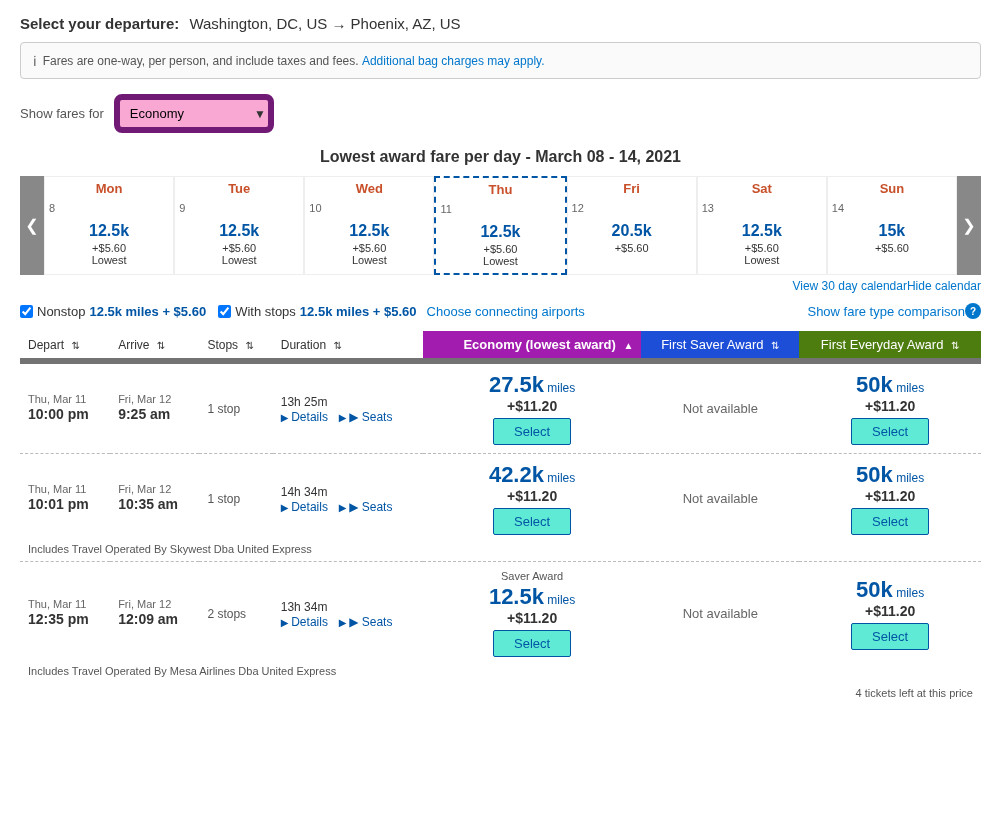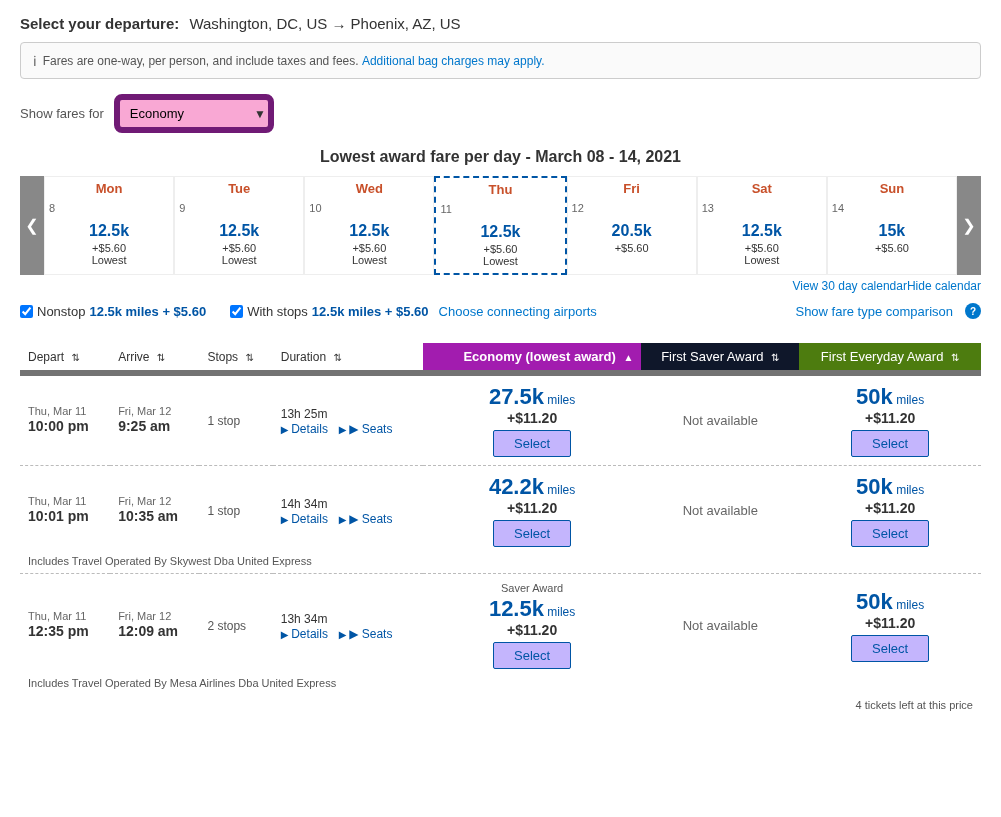--- a/index.html
+++ b/index.html
@@ -30,53 +30,53 @@
     .cal-dow { color: #c8502a; font-weight: bold; font-size: 13px; padding: 4px 0; }
     .cal-date-num { font-size: 11px; color: #666; text-align: left; padding: 2px 4px; }
     .cal-price { color: #0055a5; font-size: 16px; font-weight: bold; padding: 2px 0; }
     .cal-fee { font-size: 11px; color: #333; }
     .cal-lowest { font-size: 11px; color: #333; }
     .cal-day-inner { padding: 4px 2px 6px; }
 
     .cal-links { display: flex; justify-content: flex-end; font-size: 12px; margin: 4px 0 8px; }
     .cal-links a { color: #0077cc; text-decoration: none; cursor: pointer; }
 
-    .filter-bar { display: flex; align-items: center; margin-bottom: 24px; font-size: 13px; gap: 12px; flex-wrap: wrap; }
+    .filter-bar { display: flex; align-items: center; margin-bottom: 12px; font-size: 13px; gap: 0; flex-wrap: wrap; }
     .filter-bar .checkbox-group { display: flex; align-items: center; gap: 4px; }
     .filter-bar .fare-info { color: #0055a5; font-weight: bold; }
     .filter-bar .choose-link { color: #0077cc; text-decoration: none; margin-left: 6px; }
     .filter-bar .show-link { color: #0077cc; text-decoration: none; margin-left: auto; }
     .help-icon { background: #0077cc; color: #fff; border-radius: 50%; width: 16px; height: 16px; display: inline-flex; align-items: center; justify-content: center; font-size: 10px; font-weight: bold; cursor: pointer; }
 
     
     .results-table { width: 100%; border-collapse: collapse; }
 
     .col-header-row th { border-bottom: 6px solid #737373; padding: 6px 8px; text-align: left; font-size: 12px; color: #333; font-weight: normal; }
     .col-header-row th.economy-header { background: #a21caf; color: #fff; text-align: right; font-size: 13px; font-weight: bold; cursor: pointer; }
-    .col-header-row th.saver-header { background: #0f172a; color: #fff; text-align: center; font-size: 13px; cursor: pointer; }
+    .col-header-row th.saver-header { background: #1d4ed8; color: #fff; text-align: center; font-size: 13px; cursor: pointer; }
     .col-header-row th.everyday-header { background: #4d7c0f; color: #fff; text-align: center; font-size: 13px; cursor: pointer; }
 
     .sort-arrow { margin-left: 4px; font-size: 10px; }
 
     .flight-row { border-top: 1px dashed #bbb; }
     .flight-row td { vertical-align: middle; padding: 8px 8px; }
     .flight-row td.fare-cell { text-align: center; padding: 8px 4px; }
 
     .depart-info { font-size: 14px; font-weight: bold; color: #333; line-height: 1.3; }
     .date-small { font-size: 11px; color: #666; }
     .stops-badge { color: #555; font-size: 12px; }
     .duration-text { font-size: 12px; color: #333; }
 
     .details-link { color: #0055a5; font-size: 12px; text-decoration: none; cursor: pointer; }
     .details-link::before { content: "▶ "; font-size: 10px; }
 
     .miles-large { font-size: 22px; font-weight: bold; color: #0055a5; }
     .miles-unit { font-size: 12px; color: #0055a5; }
     .fee-text { font-size: 14px; color: #333; font-weight: bold; }
-    .select-btn { border: 1px solid #0055a5; background: #c4b5fd; color: #0055a5; padding: 5px 20px; cursor: pointer; font-size: 13px; border-radius: 2px; margin-top: 4px; }
+    .select-btn { border: 1px solid #0055a5; background: #5eead4; color: #0055a5; padding: 5px 20px; cursor: pointer; font-size: 13px; border-radius: 2px; margin-top: 4px; }
 
     .not-available { color: #666; font-size: 13px; text-align: center; }
 
     .sub-row td { font-size: 11px; color: #555; padding: 0 8px 6px; border-top: none; }
 
     .saver-label { font-size: 11px; color: #555; margin-bottom: 2px; }
 
     .tickets-left { text-align: right; font-size: 11px; color: #555; padding: 4px 8px; }
   </style>
 </head>

